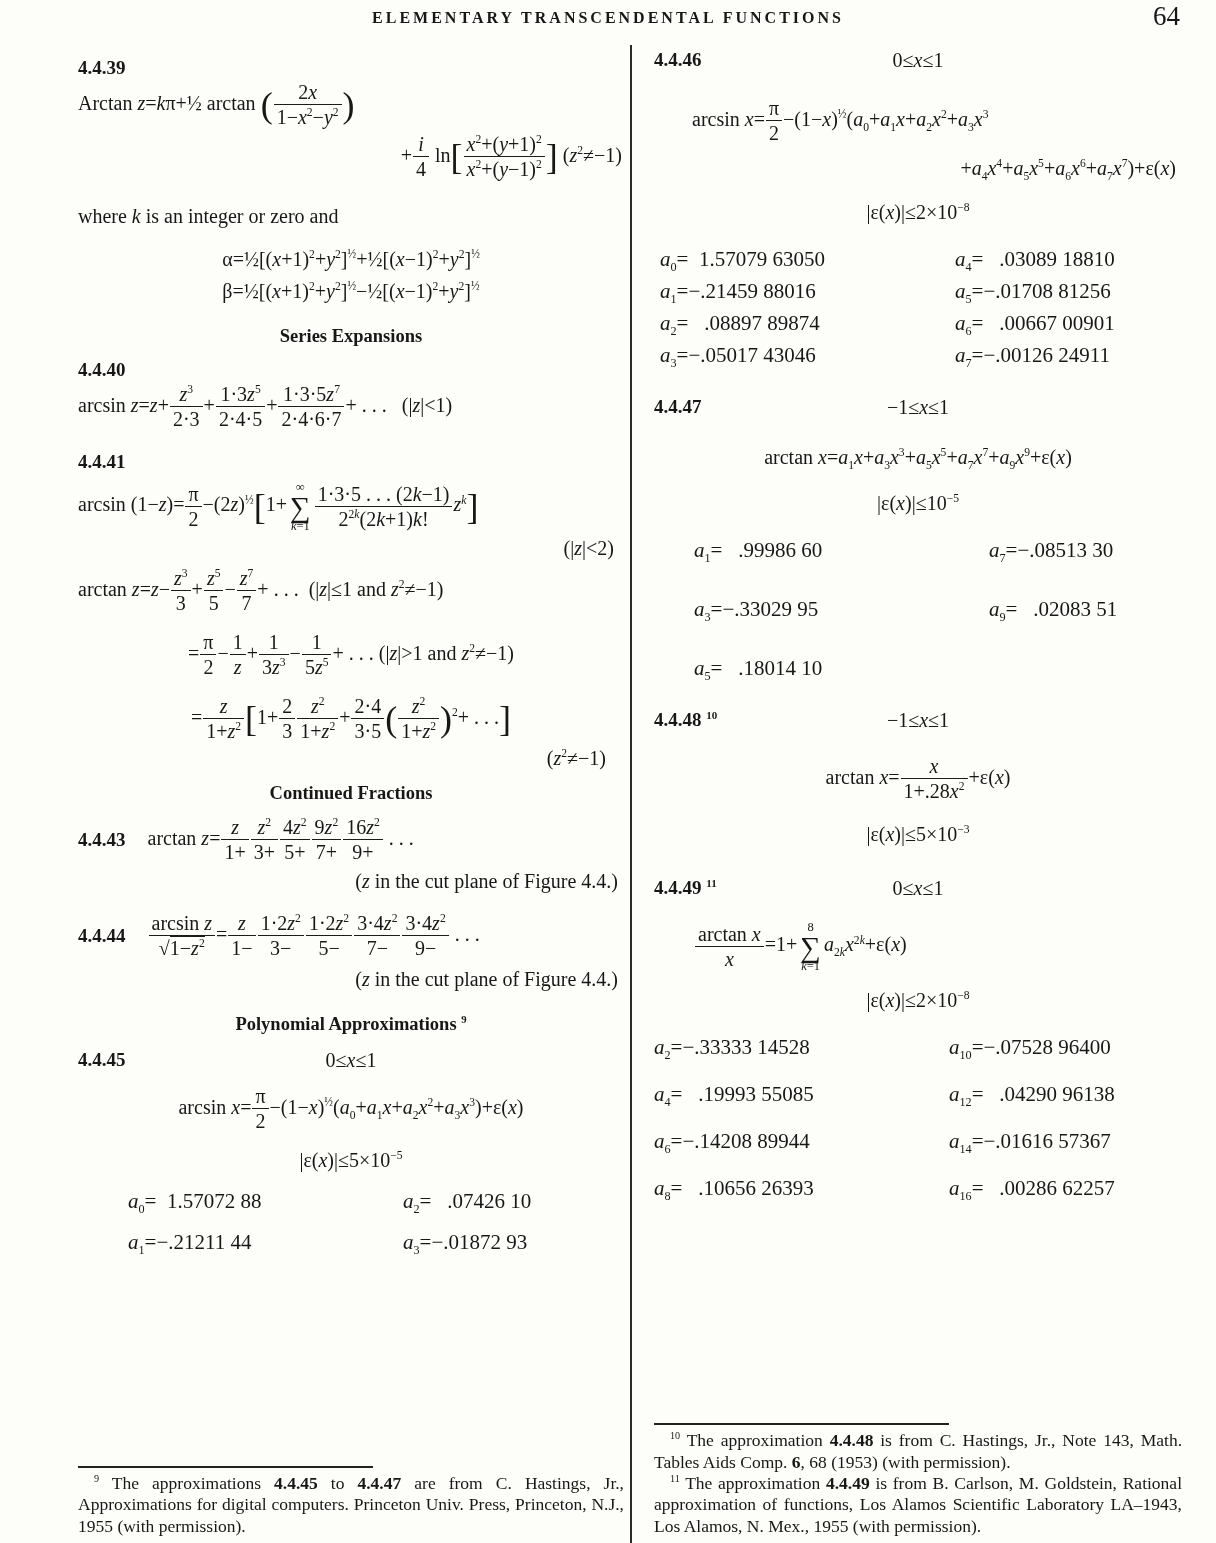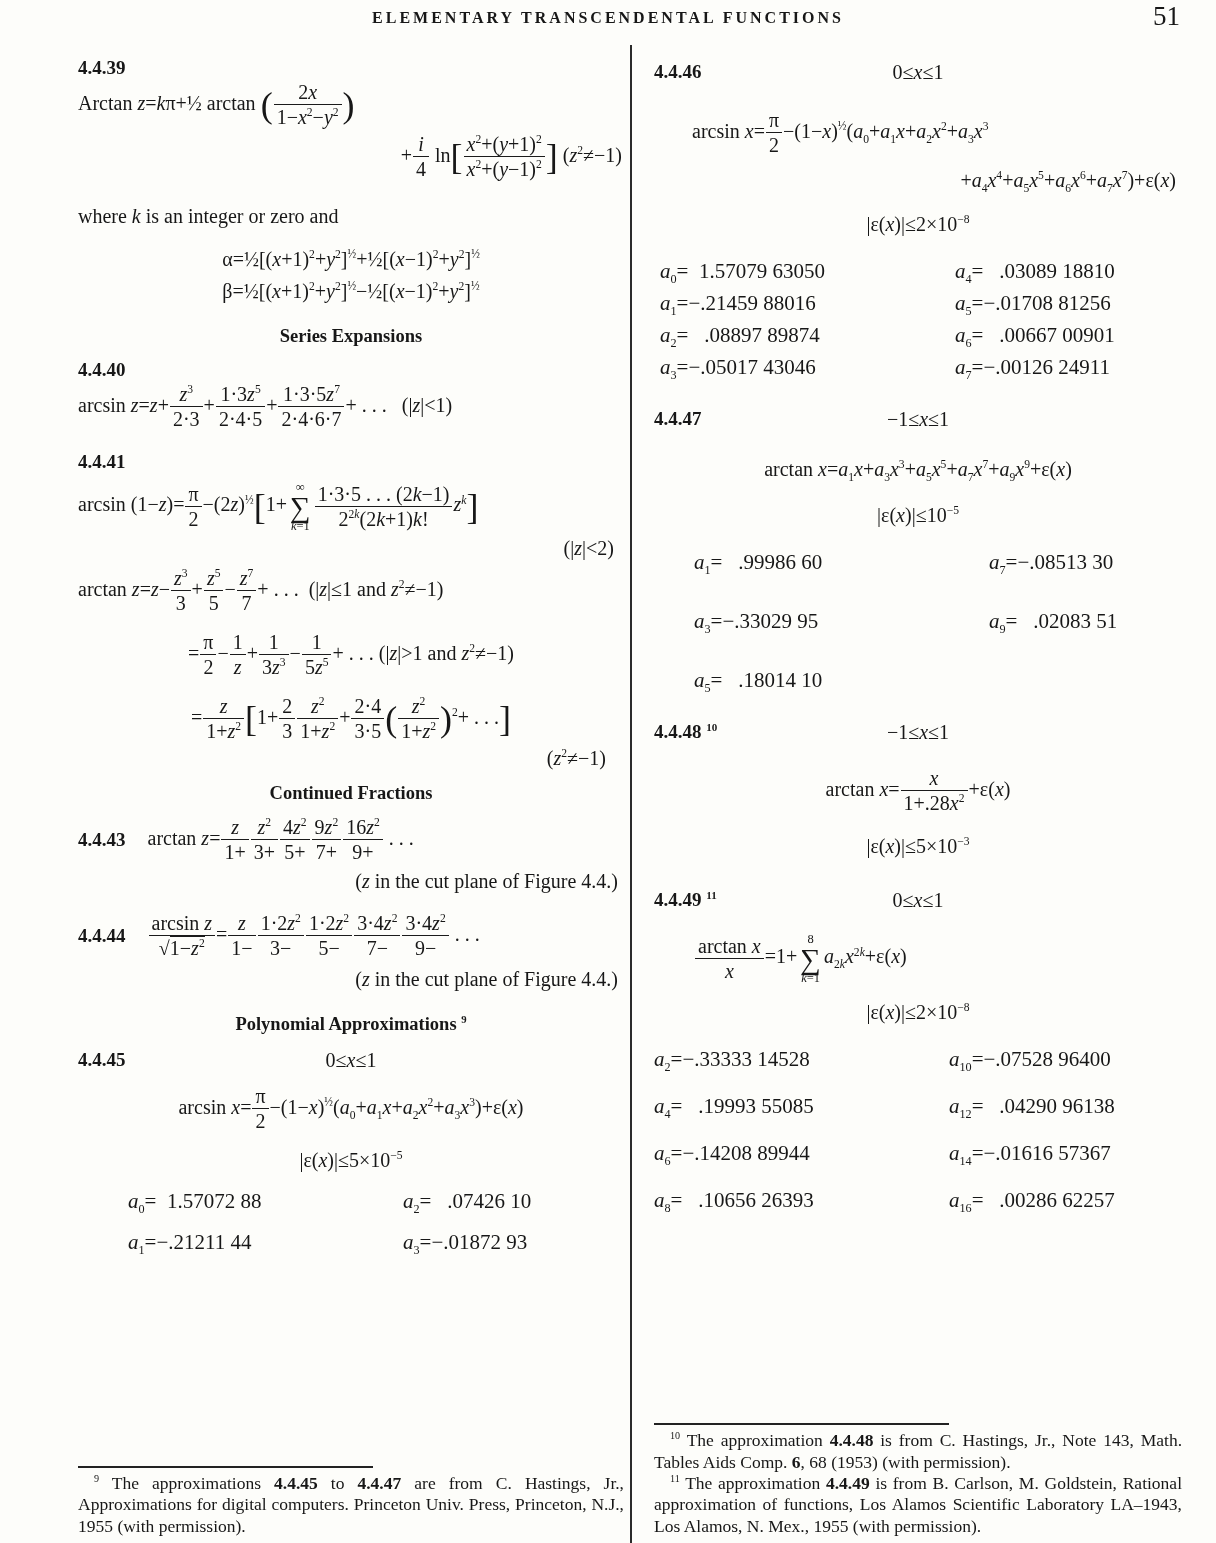--- a/index.html
+++ b/index.html
@@ -49,21 +49,21 @@
          text-align:justify}
   .fnrule{width:295px;border-top:2px solid #222;margin-bottom:5px}
   .fnote p{margin:0;text-indent:16px}
 </style>
 </head>
 <body>
 
 <div class="page">
 
   <div class="running-head">ELEMENTARY TRANSCENDENTAL FUNCTIONS</div>
-  <div class="page-num">51</div>
+  <div class="page-num">64</div>
   <div class="divider"></div>
 
   <div class="col colL">
 
     <div class="eqlabel" style="margin-top:12px">4.4.39</div>
     <div class="eq" style="margin-top:2px">Arctan <i>z</i>=<i>k</i>π+½ arctan <span class="big">(</span><span class="f"><span class="n">2<i>x</i></span><span class="d">1−<i>x</i><sup>2</sup>−<i>y</i><sup>2</sup></span></span><span class="big">)</span></div>
     <div class="eq tr" style="margin-top:4px;padding-right:2px">+<span class="f"><span class="n"><i>i</i></span><span class="d">4</span></span> ln<span class="big">[</span><span class="f"><span class="n"><i>x</i><sup>2</sup>+(<i>y</i>+1)<sup>2</sup></span><span class="d"><i>x</i><sup>2</sup>+(<i>y</i>−1)<sup>2</sup></span></span><span class="big">]</span> (<i>z</i><sup>2</sup>≠−1)</div>
     <div class="txt" style="margin-top:24px">where <i>k</i> is an integer or zero and</div>
     <div class="eq tc" style="margin-top:18px">α=½[(<i>x</i>+1)<sup>2</sup>+<i>y</i><sup>2</sup>]<sup>½</sup>+½[(<i>x</i>−1)<sup>2</sup>+<i>y</i><sup>2</sup>]<sup>½</sup></div>
     <div class="eq tc" style="margin-top:6px">β=½[(<i>x</i>+1)<sup>2</sup>+<i>y</i><sup>2</sup>]<sup>½</sup>−½[(<i>x</i>−1)<sup>2</sup>+<i>y</i><sup>2</sup>]<sup>½</sup></div>
@@ -116,21 +116,21 @@
     </div>
 
     <div class="fnote">
       <div class="fnrule"></div>
       <p><sup>9</sup> The approximations <b>4.4.45</b> to <b>4.4.47</b> are from C. Hastings, Jr., Approximations for digital computers. Princeton Univ. Press, Princeton, N.J., 1955 (with permission).</p>
     </div>
   </div>
 
   <div class="col colR">
 
-    <div class="eqhead" style="margin-top:16px">
+    <div class="eqhead" style="margin-top:4px">
       <span class="lb">4.4.46</span>
       <span class="rng">0≤<i>x</i>≤1</span>
     </div>
     <div class="eq" style="margin-top:22px;padding-left:38px">arcsin <i>x</i>=<span class="f"><span class="n">π</span><span class="d">2</span></span>−(1−<i>x</i>)<sup>½</sup>(<i>a</i><sub>0</sub>+<i>a</i><sub>1</sub><i>x</i>+<i>a</i><sub>2</sub><i>x</i><sup>2</sup>+<i>a</i><sub>3</sub><i>x</i><sup>3</sup></div>
     <div class="eq tr" style="margin-top:10px;padding-right:6px">+<i>a</i><sub>4</sub><i>x</i><sup>4</sup>+<i>a</i><sub>5</sub><i>x</i><sup>5</sup>+<i>a</i><sub>6</sub><i>x</i><sup>6</sup>+<i>a</i><sub>7</sub><i>x</i><sup>7</sup>)+ε(<i>x</i>)</div>
     <div class="eq tc" style="margin-top:18px">|ε(<i>x</i>)|≤2×10<sup>−8</sup></div>
     <div class="coef coefR" style="margin-top:22px;row-gap:7px;padding-left:6px">
       <span><i>a</i><sub>0</sub>=&nbsp;&nbsp;1.57079 63050</span>
       <span><i>a</i><sub>4</sub>=&nbsp;&nbsp;&nbsp;.03089 18810</span>
       <span><i>a</i><sub>1</sub>=−.21459 88016</span>

